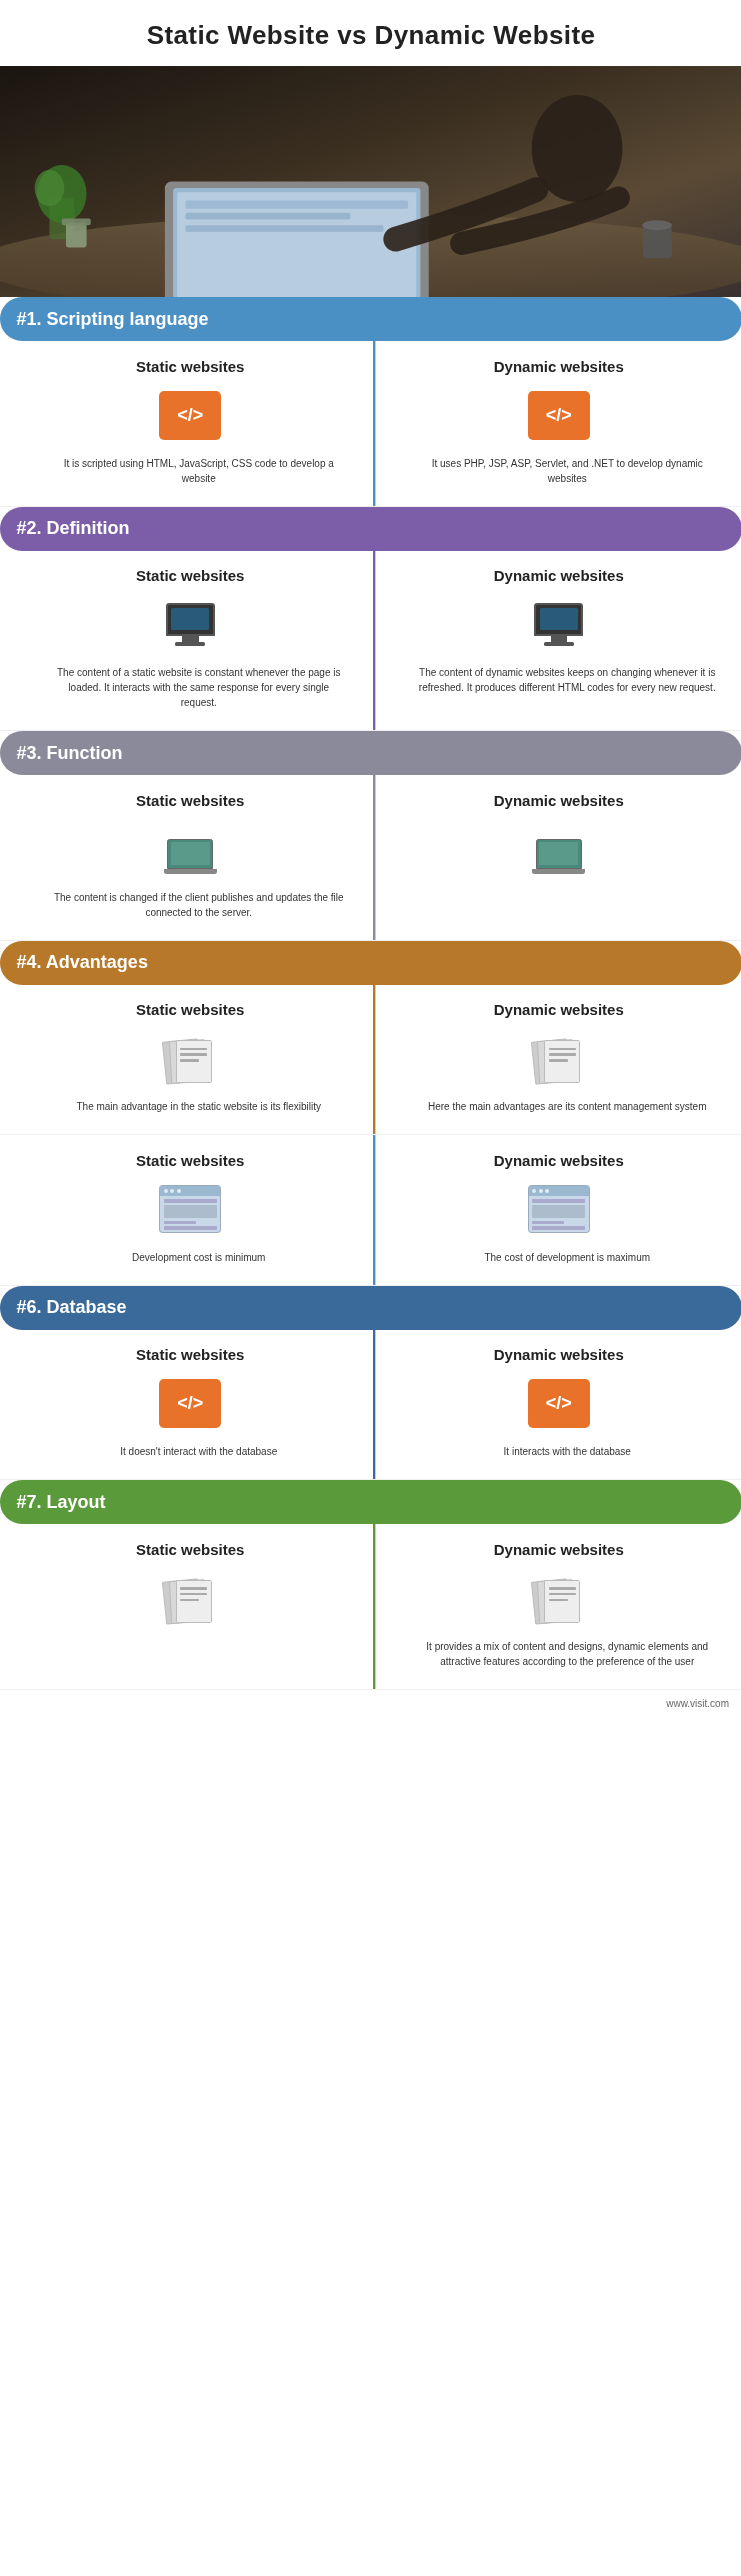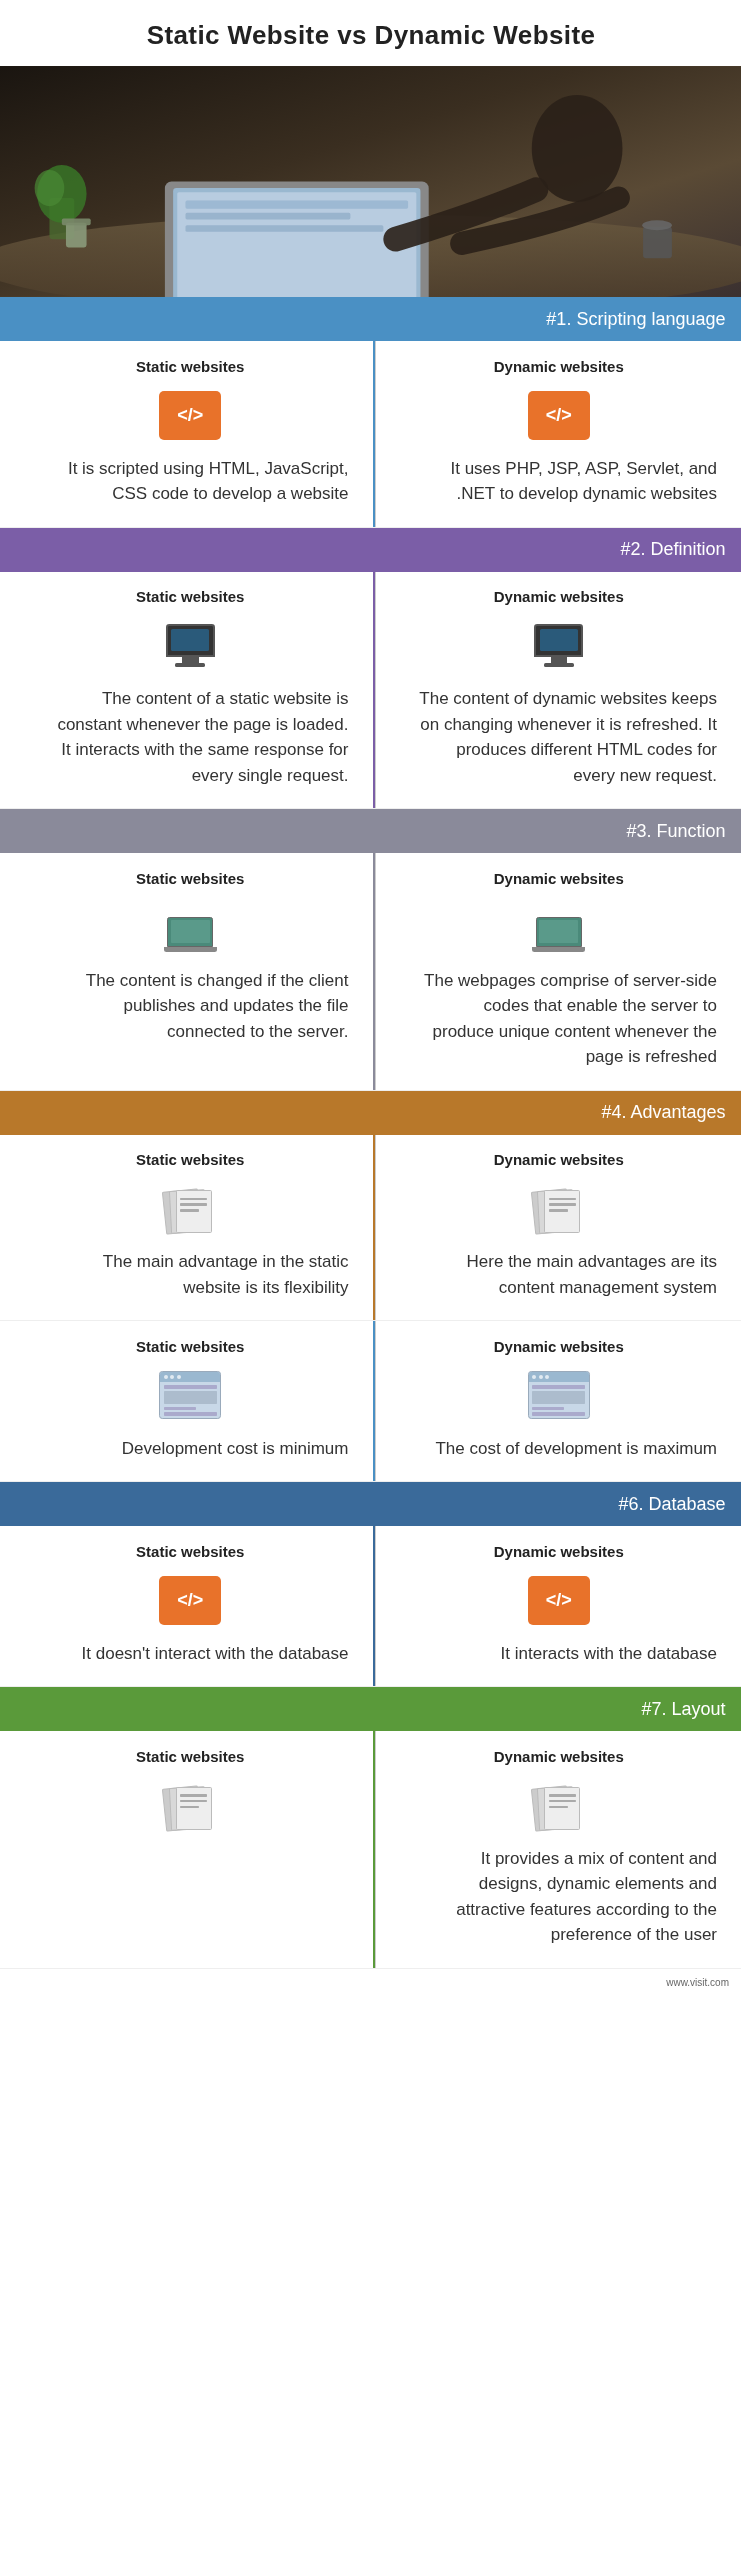--- a/index.html
+++ b/index.html
@@ -36,25 +36,26 @@
       height: 100%;
       background: 
         radial-gradient(ellipse at 30% 60%, rgba(80,60,40,0.5) 0%, transparent 50%),
         radial-gradient(ellipse at 70% 40%, rgba(60,50,40,0.4) 0%, transparent 50%),
         linear-gradient(160deg, #3a3020 0%, #5a4a35 30%, #7a6a55 60%, #4a4040 100%);
       position: relative;
     }
 
     
     .section-header {
-      text-align: right;
+      text-align: left;
       padding: 11.5px 16.5px;
       font-size: 18px;
-      font-weight: normal;
+      font-weight: bold;
       color: #fff;
+      border-radius: 22px;
     }
     .section-header.blue { background: #4a90c4; }
     .section-header.purple { background: #7b5ea7; }
     .section-header.gray { background: #8a8a9a; }
     .section-header.brown { background: #b8782a; }
     .section-header.teal { background: #4a90c4; }
     .section-header.darkblue { background: #3a6a9a; }
     .section-header.green { background: #5a9a3a; }
     .comparison-row {
       display: flex;
@@ -232,24 +233,24 @@
       border-radius: 0.8px;
     }
     .browser-block {
       height: 13px;
       background: #9ab;
       border-radius: 0.8px;
       opacity: 0.6;
     }
 
     .col-text {
-      font-size: 17px;
+      font-size: 10px;
       color: #333;
       line-height: 1.5;
-      text-align: right;
+      text-align: center;
       margin-left: 17px;
     }
 
     
     .divider-line {
       position: absolute;
       top: 0; right: -1.6px;
       width: 2.5px;
       height: 100%;
     }
@@ -391,21 +392,20 @@
           <div class="divider-line divider-gray"></div>
         </div>
         <div class="comparison-col">
           <div class="col-title">Dynamic websites</div>
           <div class="icon-container">
             <div class="icon-laptop">
       <div class="laptop-icon-screen"></div>
       <div class="laptop-icon-base"></div>
     </div>
           </div>
-          <div class="col-text">The webpages comprise of server-side codes that enable the server to produce unique content whenever the page is refreshed</div>
         </div>
       </div>
     </div>
     <div class="section-wrapper">
       <div class="section-header brown">#4. Advantages</div>
       <div class="comparison-row">
         <div class="comparison-col" style="position: relative;">
           <div class="col-title">Static websites</div>
           <div class="icon-container">
             <div class="icon-files">

